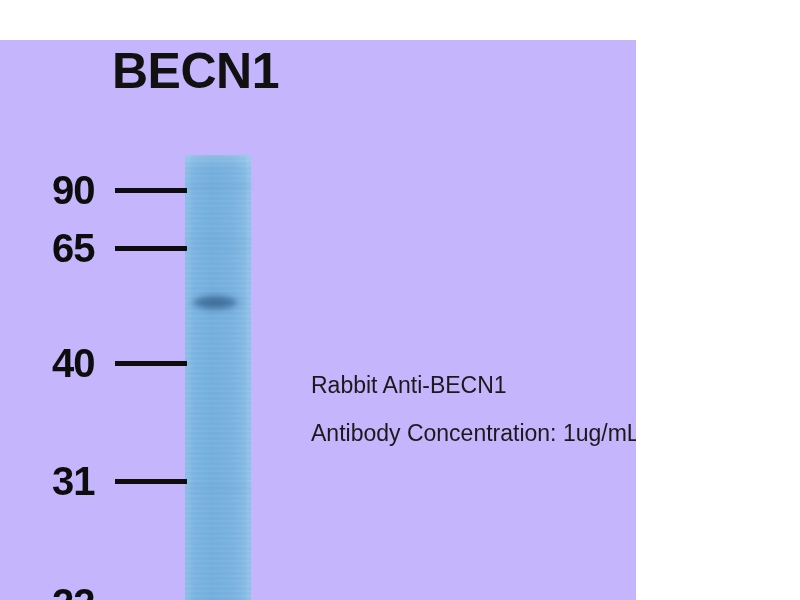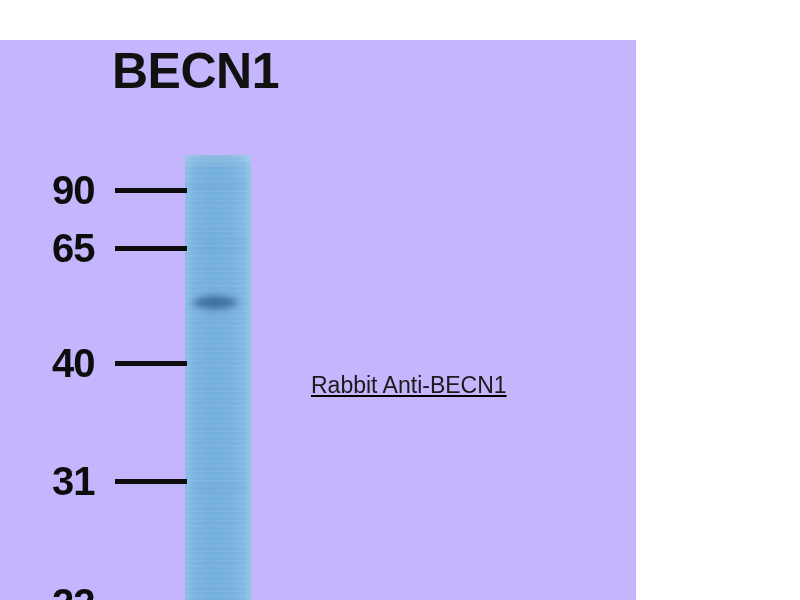--- a/index.html
+++ b/index.html
@@ -140,21 +140,20 @@
     background: #0d0d0d;
     margin-left: 1px;
   }
 
   
   #annotation-block {
     position: absolute;
     left: 311px;
     top: 332px;
     width: 470px;
-    text-decoration: underline;
   }
   .anno-line {
     font-family: "Liberation Sans", sans-serif;
     font-size: 23px;
     line-height: 27px;
     color: #1a1a1a;
     white-space: pre-wrap;
   }
   #anno-antibody { margin: 0 0 21px 0; }
   #anno-sample   { margin: 0 0 21px 0; width: 400px; }
@@ -200,15 +199,16 @@
     <span class="mw-tick"></span>
   </div>
 
   <div class="mw-marker" style="top:563px;">
     <span class="mw-label">22</span>
     <span class="mw-tick"></span>
   </div>
 
   <div id="annotation-block">
     <p id="anno-antibody" class="anno-line">Rabbit Anti-BECN1</p>
+    <p id="anno-conc" class="anno-line">Antibody Concentration: 1ug/mL</p>
   </div>
 
 </div>
 
 </body></html>

